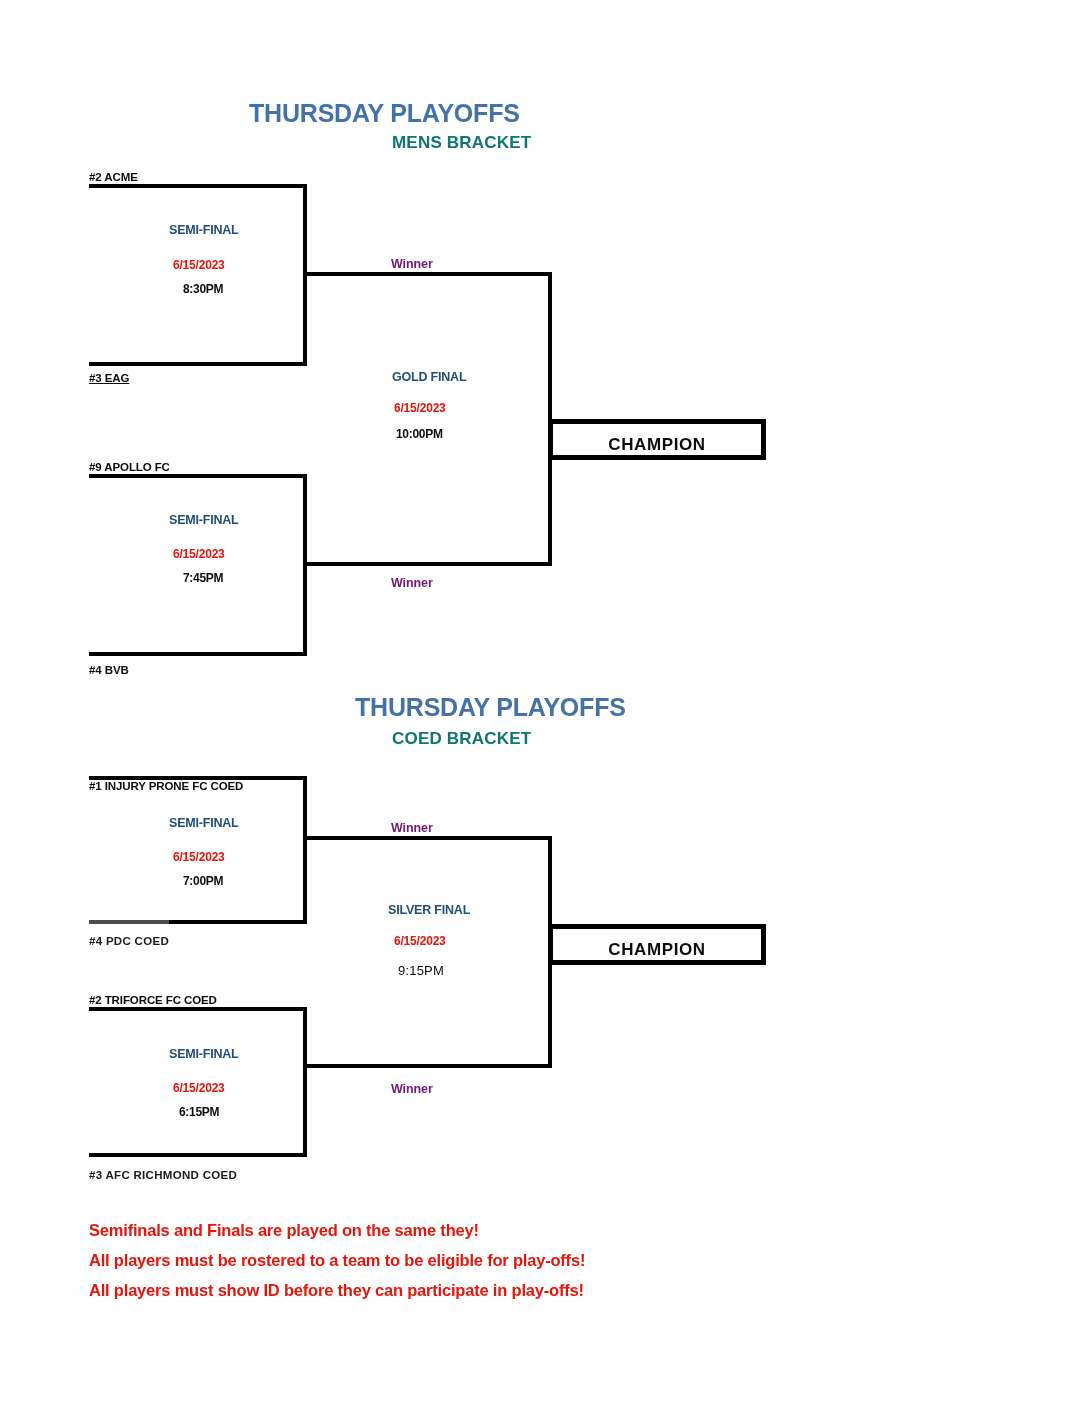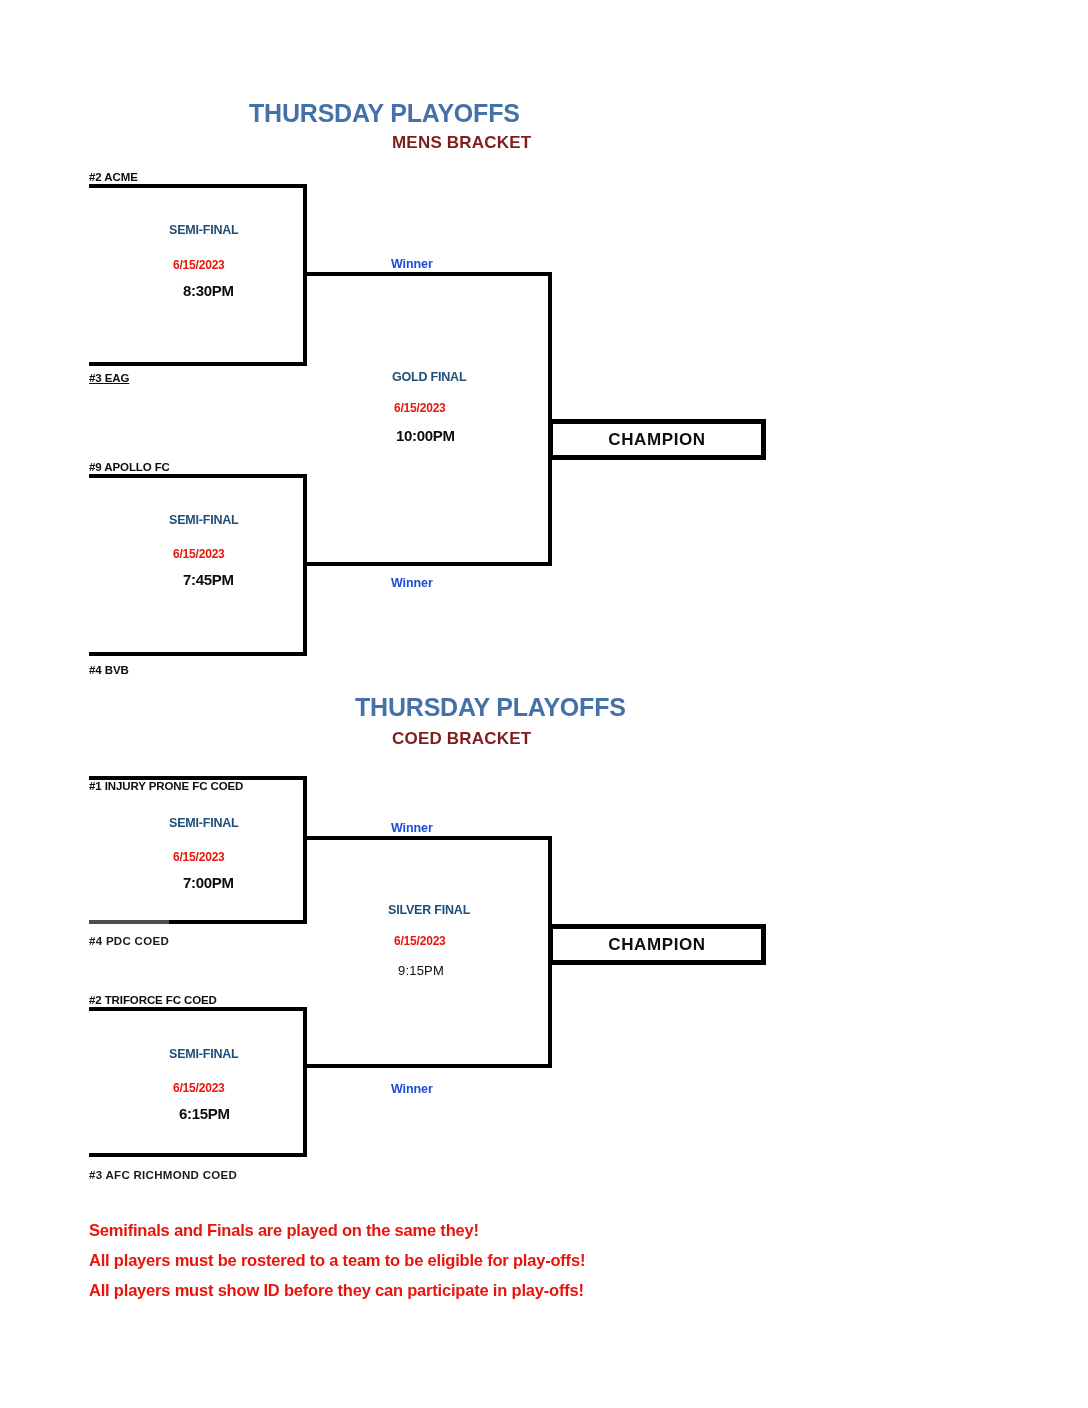--- a/index.html
+++ b/index.html
@@ -25,21 +25,21 @@
 
   .bracket-title {
     font-size: 25px;
     font-weight: bold;
     color: #4472A8;
     letter-spacing: -0.2px;
   }
   .bracket-sub {
     font-size: 17px;
     font-weight: bold;
-    color: #7f1d1d;
+    color: #0f766e;
     letter-spacing: 0.2px;
   }
 
   .team {
     font-size: 11.5px;
     font-weight: bold;
     color: #0d0d0d;
     letter-spacing: -0.1px;
   }
   .team.light {
@@ -54,49 +54,49 @@
     color: #1F4E79;
     letter-spacing: -0.2px;
   }
   .match-date {
     font-size: 12px;
     font-weight: bold;
     color: #E8150C;
     letter-spacing: -0.2px;
   }
   .match-time {
-    font-size: 15px;
+    font-size: 12px;
     font-weight: bold;
     color: #0d0d0d;
     letter-spacing: -0.3px;
   }
   .match-time.light {
     font-weight: normal;
     letter-spacing: 0.2px;
     font-size: 13px;
   }
 
   .winner-label {
     font-size: 12.5px;
     font-weight: bold;
-    color: #1d4ed8;
+    color: #701a75;
     letter-spacing: -0.1px;
   }
 
   
   .hline { position: absolute; background: #000000; height: 4px; }
   .vline { position: absolute; background: #000000; width: 4px; }
   .hline.gray { background: #4d4d4d; }
 
   .champion-box {
     position: absolute;
     border: 5px solid #000000;
     background: #ffffff;
     display: flex;
-    align-items: center;
+    align-items: flex-end;
     justify-content: center;
   }
   .champion-box span {
     font-size: 17px;
     font-weight: bold;
     color: #0d0d0d;
     letter-spacing: 0.6px;
   }
 
   

